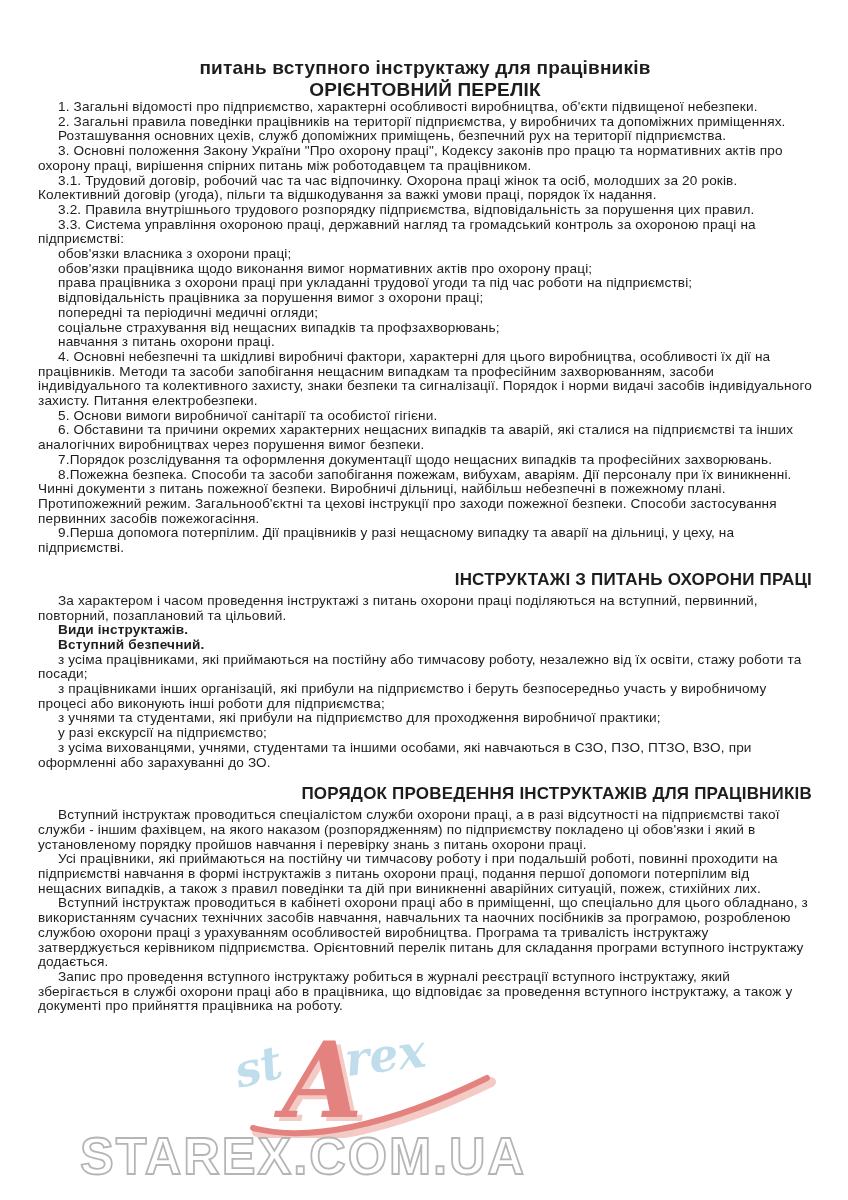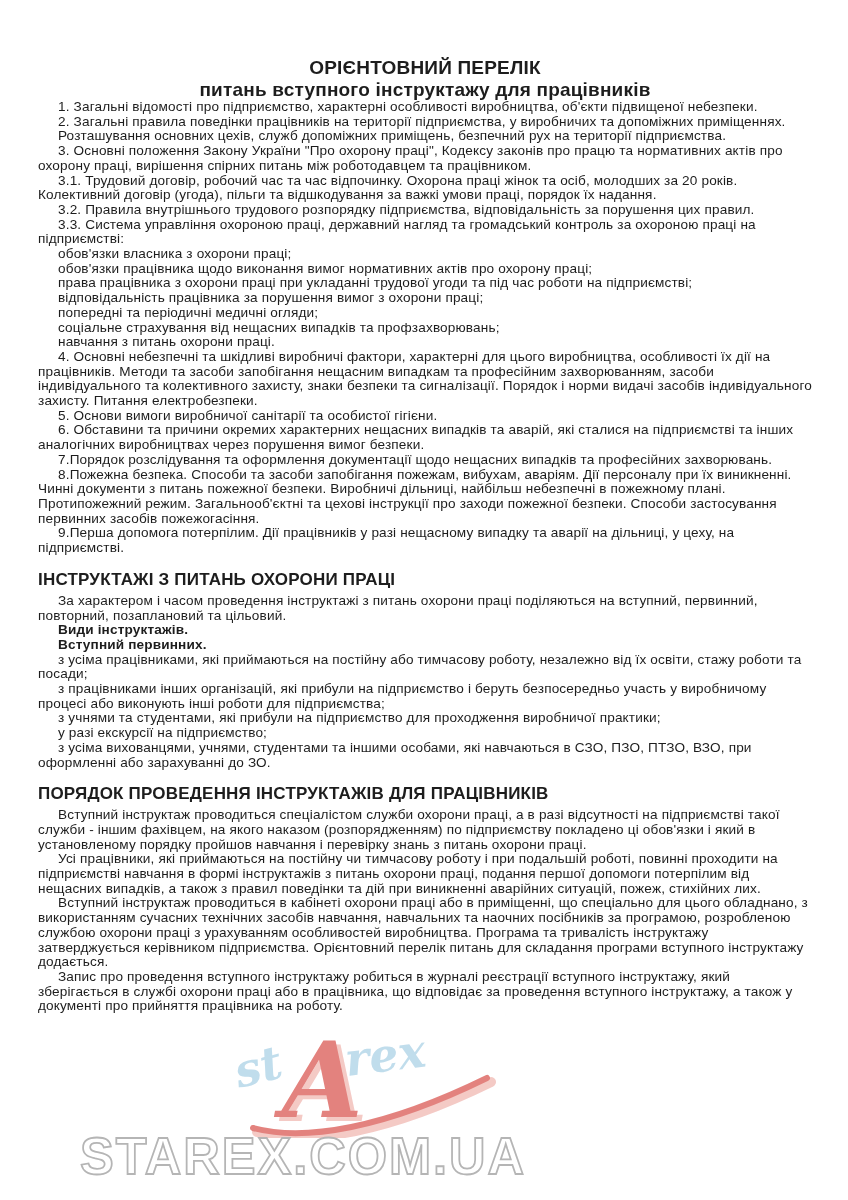--- a/index.html
+++ b/index.html
@@ -28,21 +28,21 @@
   .blk { margin:0; }
   .title {
     text-align:center;
     font-weight:700;
     font-size:19px;
     line-height:21.5px;
     text-indent:0;
     letter-spacing:0.2px;
   }
   .h {
-    text-align:left;
+    text-align:right;
     font-weight:700;
     font-size:17px;
     line-height:19px;
     margin-top:14px;
     margin-bottom:5px;
     text-indent:0;
     letter-spacing:0.2px;
   }
   .p  { text-indent:20px; }
   .pb { text-indent:20px; font-weight:700; }
@@ -59,22 +59,22 @@
     width:460px; height:66px;
     pointer-events:none;
   }
 </style>
 </head>
 <body>
 
 <div class="page">
 
   <div class="doc">
+      <div class="blk title">питань вступного інструктажу для працівників</div>
       <div class="blk title">ОРІЄНТОВНИЙ ПЕРЕЛІК</div>
-      <div class="blk title">питань вступного інструктажу для працівників</div>
       <div class="blk p">1. Загальні відомості про підприємство, характерні особливості виробництва, об'єкти підвищеної небезпеки.</div>
       <div class="blk p">2. Загальні правила поведінки працівників на території підприємства, у виробничих та допоміжних приміщеннях.</div>
       <div class="blk p">Розташування основних цехів, служб допоміжних приміщень, безпечний рух на території підприємства.</div>
       <div class="blk p">3. Основні положення Закону України "Про охорону праці", Кодексу законів про працю та нормативних актів про охорону праці, вирішення спірних питань між роботодавцем та працівником.</div>
       <div class="blk p">3.1. Трудовий договір, робочий час та час відпочинку. Охорона праці жінок та осіб, молодших за 20 років. Колективний договір (угода), пільги та відшкодування за важкі умови праці, порядок їх надання.</div>
       <div class="blk p">3.2. Правила внутрішнього трудового розпорядку підприємства, відповідальність за порушення цих правил.</div>
       <div class="blk p">3.3. Система управління охороною праці, державний нагляд та громадський контроль за охороною праці на підприємстві:</div>
       <div class="blk p">обов'язки власника з охорони праці;</div>
       <div class="blk p">обов'язки працівника щодо виконання вимог нормативних актів про охорону праці;</div>
       <div class="blk p">права працівника з охорони праці при укладанні трудової угоди та під час роботи на підприємстві;</div>
@@ -84,21 +84,21 @@
       <div class="blk p">навчання з питань охорони праці.</div>
       <div class="blk p">4. Основні небезпечні та шкідливі виробничі фактори, характерні для цього виробництва, особливості їх дії на працівників. Методи та засоби запобігання нещасним випадкам та професійним захворюванням, засоби індивідуального та колективного захисту, знаки безпеки та сигналізації. Порядок і норми видачі засобів індивідуального захисту. Питання електробезпеки.</div>
       <div class="blk p">5. Основи вимоги виробничої санітарії та особистої гігієни.</div>
       <div class="blk p">6. Обставини та причини окремих характерних нещасних випадків та аварій, які сталися на підприємстві та інших аналогічних виробництвах через порушення вимог безпеки.</div>
       <div class="blk p">7.Порядок розслідування та оформлення документації щодо нещасних випадків та професійних захворювань.</div>
       <div class="blk p">8.Пожежна безпека. Способи та засоби запобігання пожежам, вибухам, аваріям. Дії персоналу при їх виникненні. Чинні документи з питань пожежної безпеки.  Виробничі дільниці,  найбільш небезпечні в пожежному плані. Протипожежний режим. Загальнооб'єктні та цехові інструкції про заходи пожежної безпеки. Способи застосування первинних засобів пожежогасіння.</div>
       <div class="blk p">9.Перша допомога потерпілим. Дії працівників у разі нещасному випадку та аварії на дільниці, у цеху, на підприємстві.</div>
       <div class="blk h">ІНСТРУКТАЖІ З ПИТАНЬ ОХОРОНИ ПРАЦІ</div>
       <div class="blk p">За характером і часом проведення інструктажі з питань охорони праці поділяються на вступний, первинний, повторний, позаплановий та цільовий.</div>
       <div class="blk pb">Види інструктажів.</div>
-      <div class="blk pb">Вступний первинних.</div>
+      <div class="blk pb">Вступний безпечний.</div>
       <div class="blk p">з усіма працівниками, які приймаються на постійну або тимчасову роботу, незалежно від їх освіти, стажу роботи та посади;</div>
       <div class="blk p">з працівниками інших організацій, які прибули на підприємство і беруть безпосередньо участь у виробничому процесі або виконують інші роботи для підприємства;</div>
       <div class="blk p">з учнями та студентами, які прибули на підприємство для проходження виробничої практики;</div>
       <div class="blk p">у разі екскурсії на підприємство;</div>
       <div class="blk p">з усіма вихованцями, учнями, студентами та іншими особами, які навчаються в СЗО, ПЗО, ПТЗО, ВЗО, при оформленні або зарахуванні до ЗО.</div>
       <div class="blk h">ПОРЯДОК ПРОВЕДЕННЯ ІНСТРУКТАЖІВ ДЛЯ ПРАЦІВНИКІВ</div>
       <div class="blk p">Вступний інструктаж проводиться спеціалістом служби охорони праці, а в разі відсутності на підприємстві такої служби - іншим фахівцем, на якого наказом (розпорядженням) по підприємству покладено ці обов'язки і який в установленому порядку пройшов навчання і перевірку знань з питань охорони праці.</div>
       <div class="blk p">Усі працівники, які приймаються на постійну чи тимчасову роботу і при подальшій роботі, повинні проходити на підприємстві навчання в формі інструктажів з питань охорони праці, подання першої допомоги потерпілим від нещасних випадків, а також з правил поведінки та дій при виникненні аварійних ситуацій, пожеж, стихійних лих.</div>
       <div class="blk p">Вступний інструктаж проводиться в кабінеті охорони праці або в приміщенні, що спеціально для цього обладнано, з використанням сучасних технічних засобів навчання, навчальних та наочних посібників за програмою, розробленою службою охорони праці з урахуванням особливостей виробництва. Програма та тривалість інструктажу затверджується керівником підприємства. Орієнтовний перелік питань для складання програми вступного інструктажу додається.</div>
       <div class="blk p">Запис про проведення вступного інструктажу робиться в журналі реєстрації вступного інструктажу, який зберігається в службі охорони праці або в працівника, що відповідає за проведення вступного інструктажу, а також у документі про прийняття працівника на роботу.</div>

